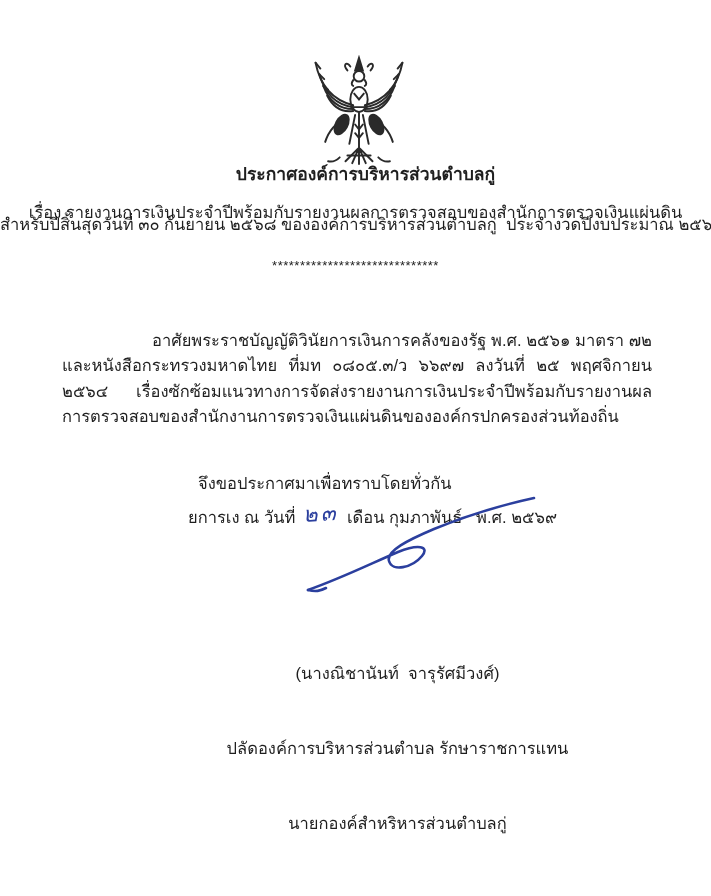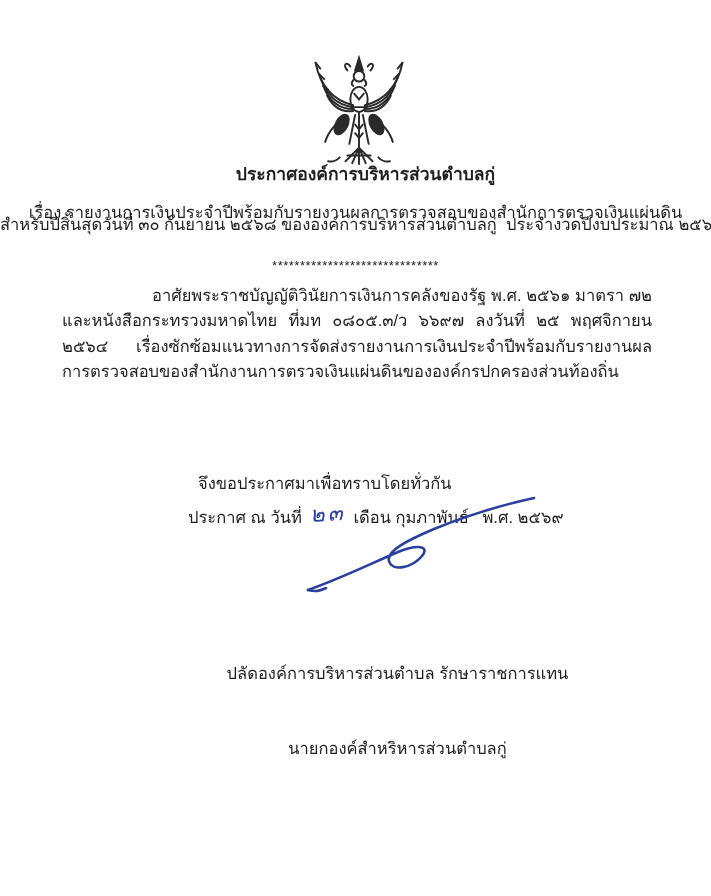--- a/index.html
+++ b/index.html
@@ -32,20 +32,21 @@
   .period1   { top: 212px; }
   .period2   { top: 236px; }
   .stars     { top: 254px; font-size: 13px; letter-spacing: 0.5px; color: #222; }
   .para {
     position: absolute;
     left: 62px; width: 590px;
     font-size: 16.5px;
     line-height: 25.4px;
     text-align: justify;
     text-indent: 90px;
+    margin-top: 45px;
   }
   .p1 { top: 283px; }
   .p2 { top: 392px; }
   .closing {
     position: absolute;
     left: 152px; top: 470px;
     font-size: 16.5px;
     margin-left: 46px;
   }
   .dateline {
@@ -130,27 +131,28 @@
   </div>
 
   <div class="center-line doc-title">ประกาศองค์การบริหารส่วนตำบลกู่</div>
   <div class="center-line subject">เรื่อง รายงานการเงินประจำปีพร้อมกับรายงานผลการตรวจสอบของสำนักการตรวจเงินแผ่นดิน</div>
   <div class="center-line period1">สำหรับปีสิ้นสุดวันที่ ๓๐ กันยายน ๒๕๖๘ ขององค์การบริหารส่วนตำบลกู่  ประจำงวดปีงบประมาณ ๒๕๖๘</div>
   <div class="center-line stars">******************************</div>
 
   <p class="para p1">อาศัยพระราชบัญญัติวินัยการเงินการคลังของรัฐ พ.ศ. ๒๕๖๑  มาตรา ๗๒ และหนังสือกระทรวงมหาดไทย ที่มท ๐๘๐๕.๓/ว ๖๖๙๗ ลงวันที่ ๒๕ พฤศจิกายน ๒๕๖๔ เรื่องซักซ้อมแนวทางการจัดส่งรายงานการเงินประจำปีพร้อมกับรายงานผลการตรวจสอบของสำนักงานการตรวจเงินแผ่นดินขององค์กรปกครองส่วนท้องถิ่น</p>
 
   <div class="closing">จึงขอประกาศมาเพื่อทราบโดยทั่วกัน</div>
-  <div class="dateline"><span>ประกาศ ณ วันที่</span><span class="hand-day">๒๓</span><span>เดือน กุมภาพันธ์   พ.ศ. ๒๕๖๙</span></div>
+  <div class="dateline"><span>ยการเง ณ วันที่</span><span class="hand-day">๒๓</span><span>เดือน กุมภาพันธ์   พ.ศ. ๒๕๖๙</span></div>
 
   <svg class="signature" viewBox="0 0 242 104" aria-hidden="true">
     <g class="ink" fill="none" stroke-width="2.6" stroke-linecap="round">
       <path d="M10 94 C18 96 22 95 28 92"></path>
       <path d="M10 94 C44 82 72 68 100 56 C120 48 132 50 124 60 C114 72 94 76 91 65 C88 55 110 44 136 33 C170 19 204 9 236 2"></path>
     </g>
   </svg>
 
   <div class="signer-block">
+    <div>(นางณิชานันท์  จารุรัศมีวงศ์)</div>
     <div>ปลัดองค์การบริหารส่วนตำบล รักษาราชการแทน</div>
     <div>นายกองค์สำหริหารส่วนตำบลกู่</div>
   </div>
 
 </div>
 
 </body></html>

